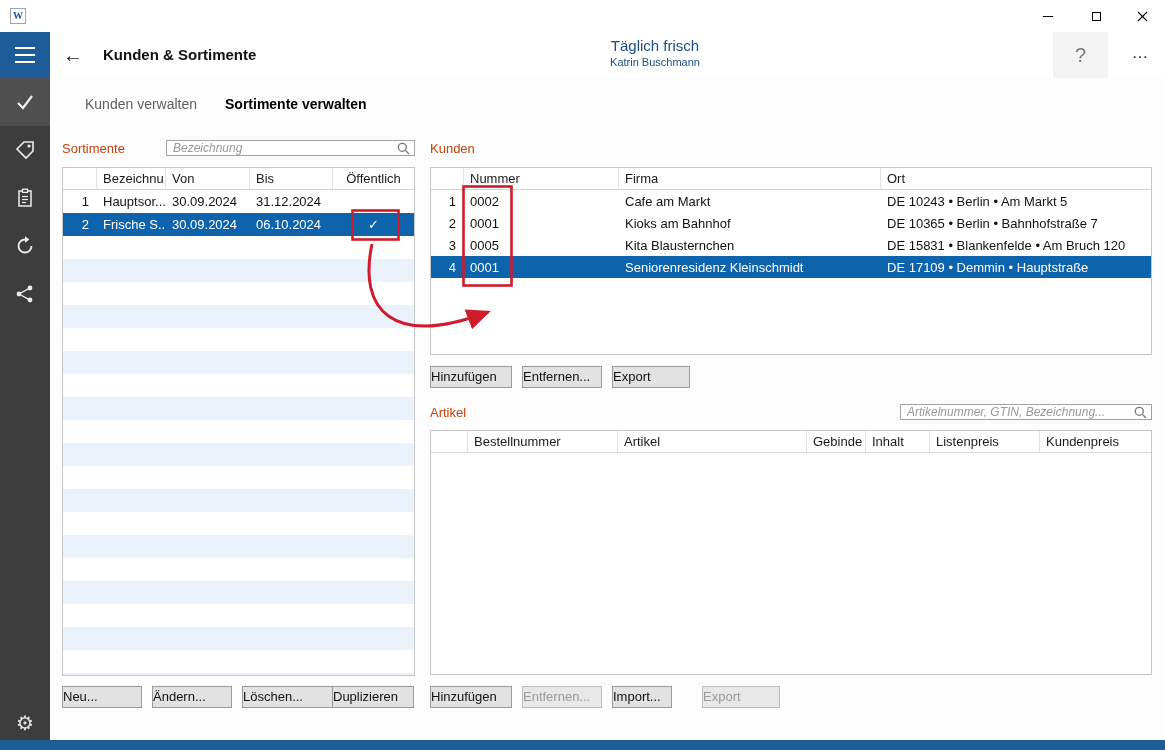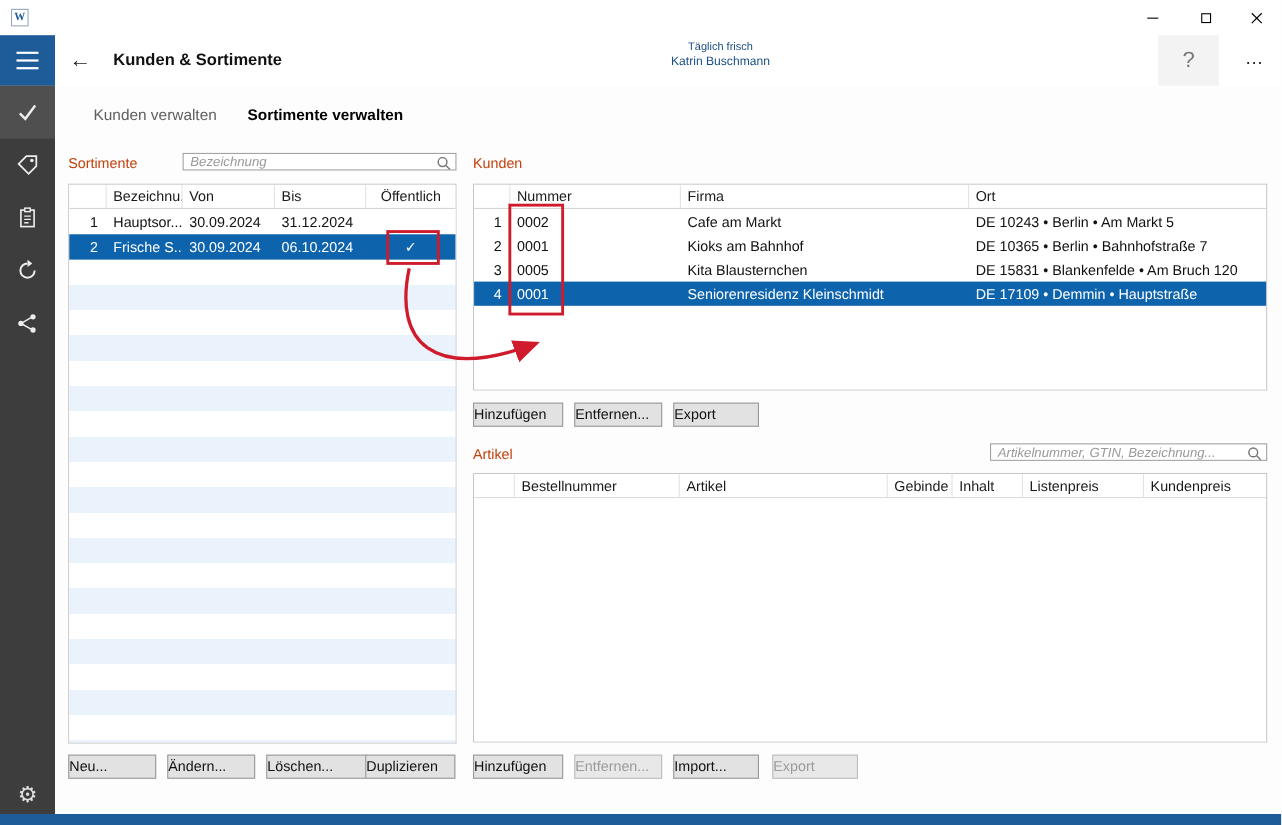--- a/index.html
+++ b/index.html
@@ -16,21 +16,21 @@
   .min-glyph { width:10px; height:1px; background:#000; display:block; }
   .max-glyph { width:9px; height:9px; border:1px solid #000; display:block; }
 
   
   #header { position:absolute; left:0; top:32px; width:1165px; height:46px; background:#ffffff; }
   #hamburger { position:absolute; left:0; top:32px; width:50px; height:46px; background:#1d5b99; display:flex; flex-direction:column; justify-content:center; }
   #hamburger .bar { display:block; width:20px; height:2px; background:#fff; margin:2.5px auto; }
   #back-btn { position:absolute; left:58px; top:42px; width:30px; height:26px; font-size:20px; color:#1a1a1a; text-align:center; line-height:26px; }
   #page-title { position:absolute; left:103px; top:46px; font-size:15px; font-weight:bold; color:#111; }
   #center-head { position:absolute; left:455px; top:37px; width:400px; text-align:center; }
-  #company-name { font-size:10px; color:#1a4e85; }
+  #company-name { font-size:15px; color:#1a4e85; }
   #user-name { font-size:11px; color:#1a4e85; margin-top:2px; }
   #help-btn { position:absolute; left:1053px; top:32px; width:55px; height:46px; background:#f3f3f3; font-size:20px; color:#777; text-align:center; line-height:46px; }
   #more-btn { position:absolute; left:1116px; top:32px; width:48px; height:46px; font-size:17px; color:#222; text-align:center; line-height:42px; }
 
   
   #sidebar { position:absolute; left:0; top:78px; width:50px; height:662px; background:#3d3d3d; }
   .side-item { position:absolute; left:0; width:50px; height:48px; display:flex; align-items:center; justify-content:center; }
   .side-item.active { background:#4f4f4f; }
   #side-gear { position:absolute; left:0; top:627px; width:50px; height:35px; display:flex; align-items:center; justify-content:center;
                font-size:20px; color:#e0e0e0; }
@@ -253,21 +253,21 @@
       <div class="th c3">Gebinde</div>
       <div class="th c4">Inhalt</div>
       <div class="th c5">Listenpreis</div>
       <div class="th c6">Kundenpreis</div>
     </div>
     <div class="tbody"></div>
   </div>
 
   <button class="btn" style="left:430px; top:686px; width:82px">Hinzufügen</button>
   <button class="btn disabled" style="left:522px; top:686px; width:80px">Entfernen...</button>
-  <button class="btn" style="left:612px; top:686px; width:78px">Import...</button>
+  <button class="btn" style="left:612px; top:686px; width:60px">Import...</button>
   <button class="btn disabled" style="left:702px; top:686px; width:78px">Export</button>
 
   <div id="bottombar"></div>
 
   <svg id="annotation" viewBox="0 0 1165 750">
     <defs>
       <marker id="arrowhead" markerWidth="9" markerHeight="8" refX="7" refY="3.5" orient="auto">
         <path d="M0,0 L8,3.5 L0,7 Z" fill="#cf1b2b"></path>
       </marker>
     </defs>

